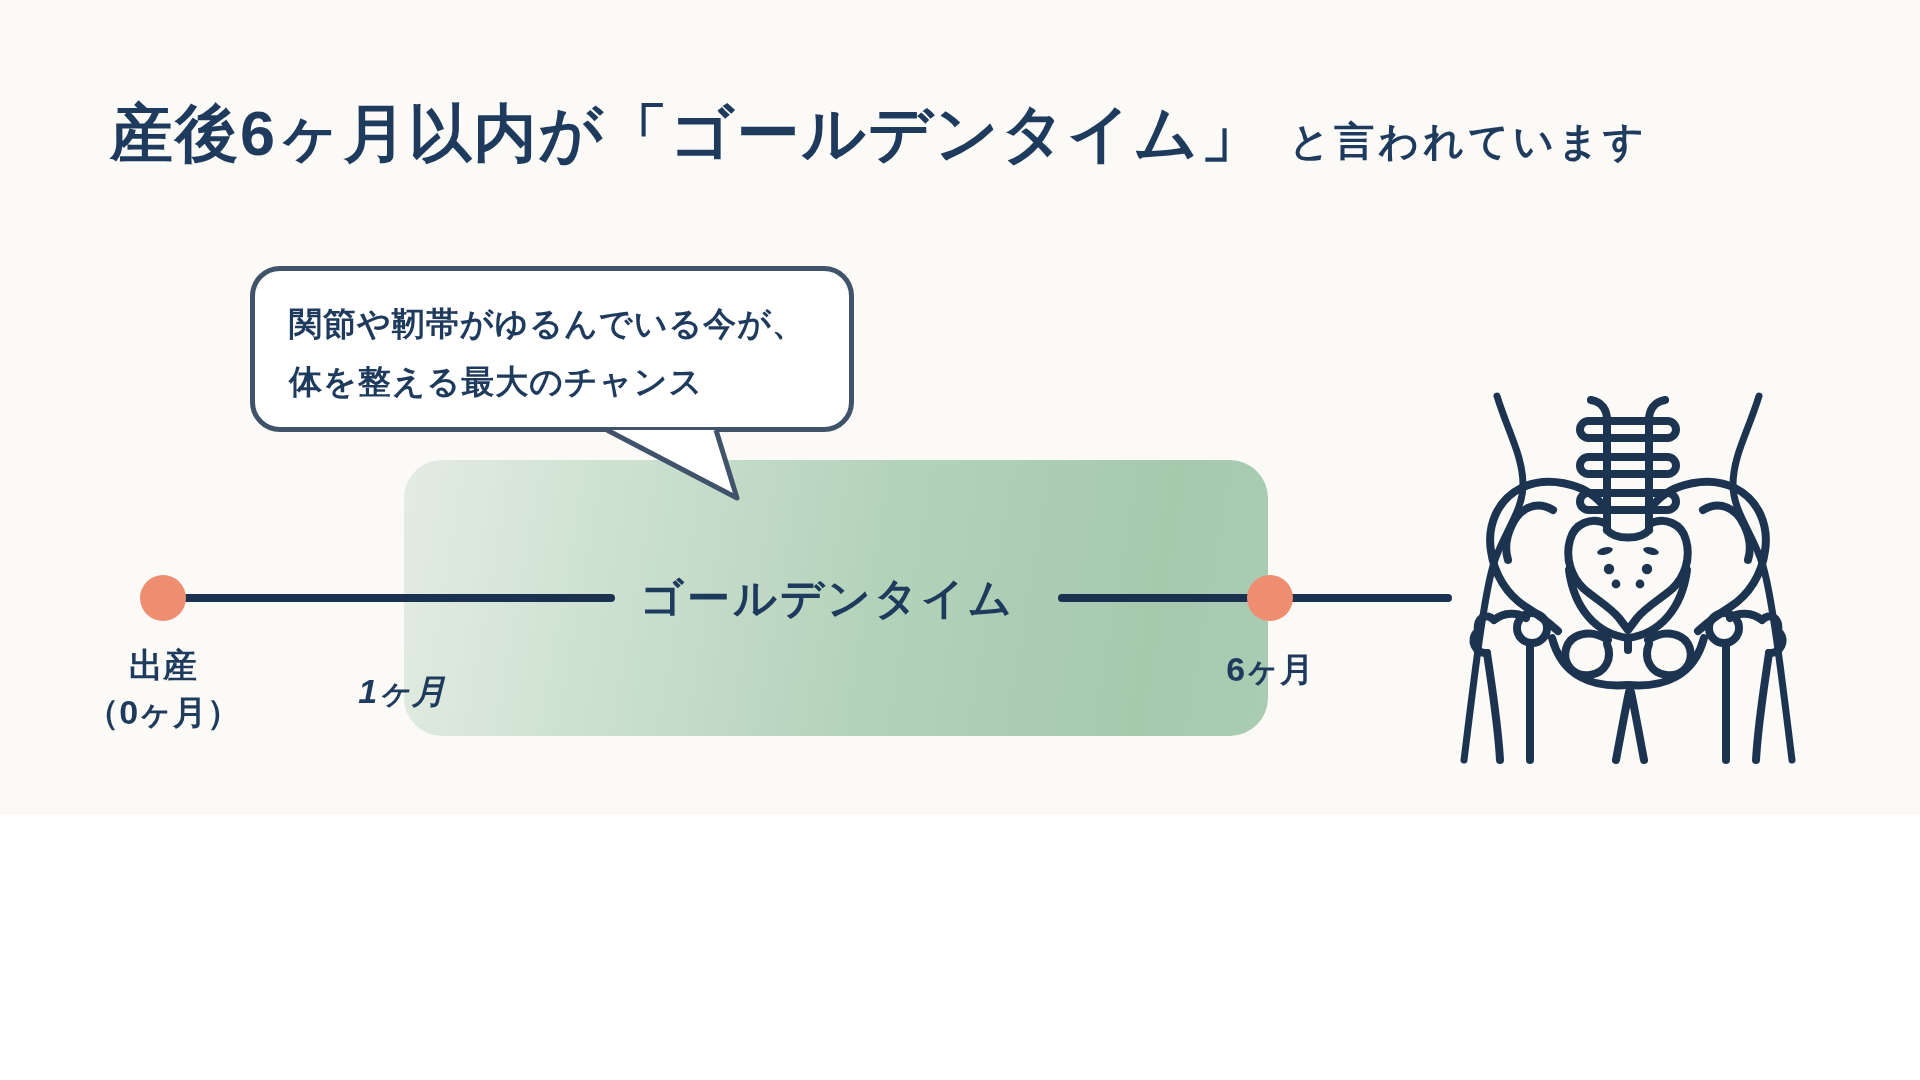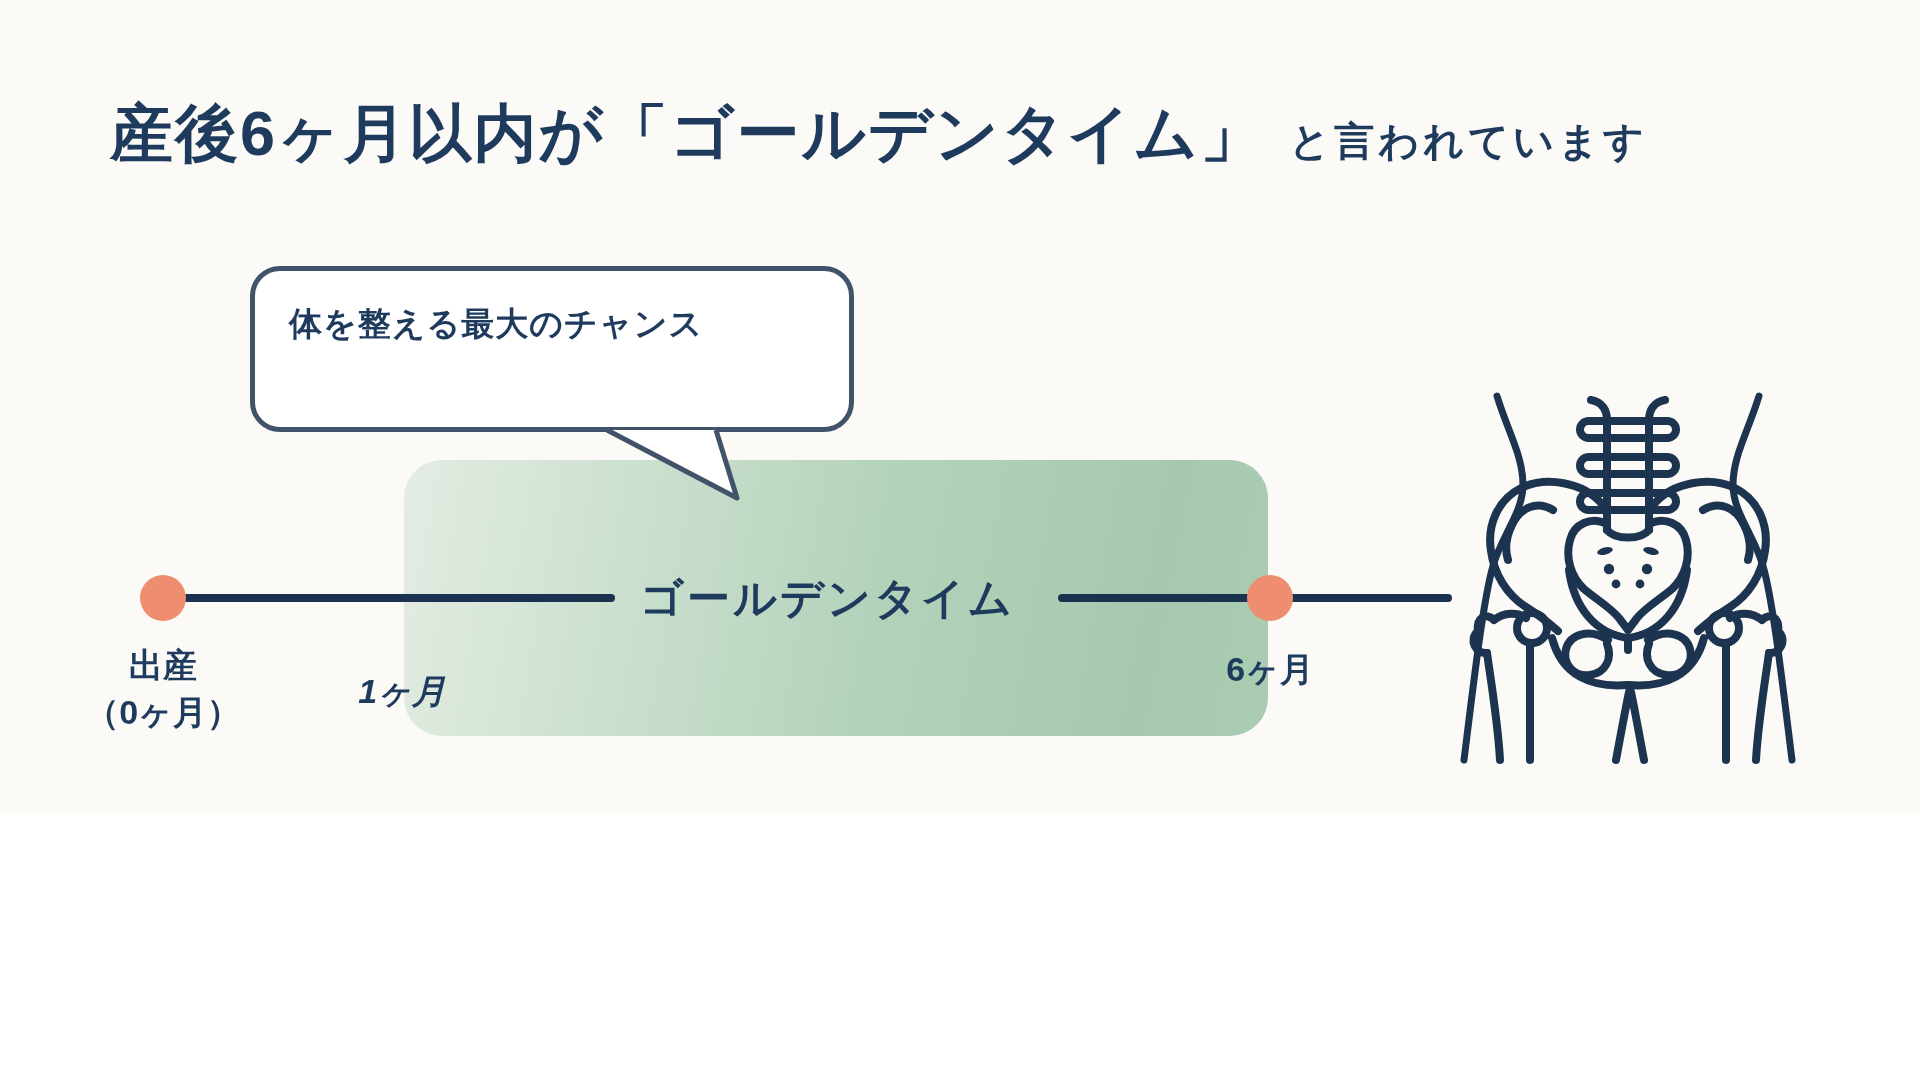--- a/index.html
+++ b/index.html
@@ -69,20 +69,21 @@
 <div class="canvas">
 
   <div class="title">
     <span class="title-main">産後6ヶ月以内が「ゴールデンタイム」</span>
     <span class="title-suffix">と言われています</span>
   </div>
 
   <div class="green-band"></div>
 
   <div class="bubble">
+    <div class="bubble-line">関節や靭帯がゆるんでいる今が、</div>
     <div class="bubble-line">体を整える最大のチャンス</div>
   </div>
   <svg class="bubble-tail" width="160" height="84" viewBox="0 0 160 84">
     <path d="M7,3 L137,71 L116,3" fill="#ffffff" stroke="#41526b" stroke-width="5" stroke-linejoin="round"></path>
   </svg>
 
   <div class="tl-seg a"></div>
   <div class="tl-seg b"></div>
   <div class="tl-dot left"></div>
   <div class="tl-dot right"></div>

